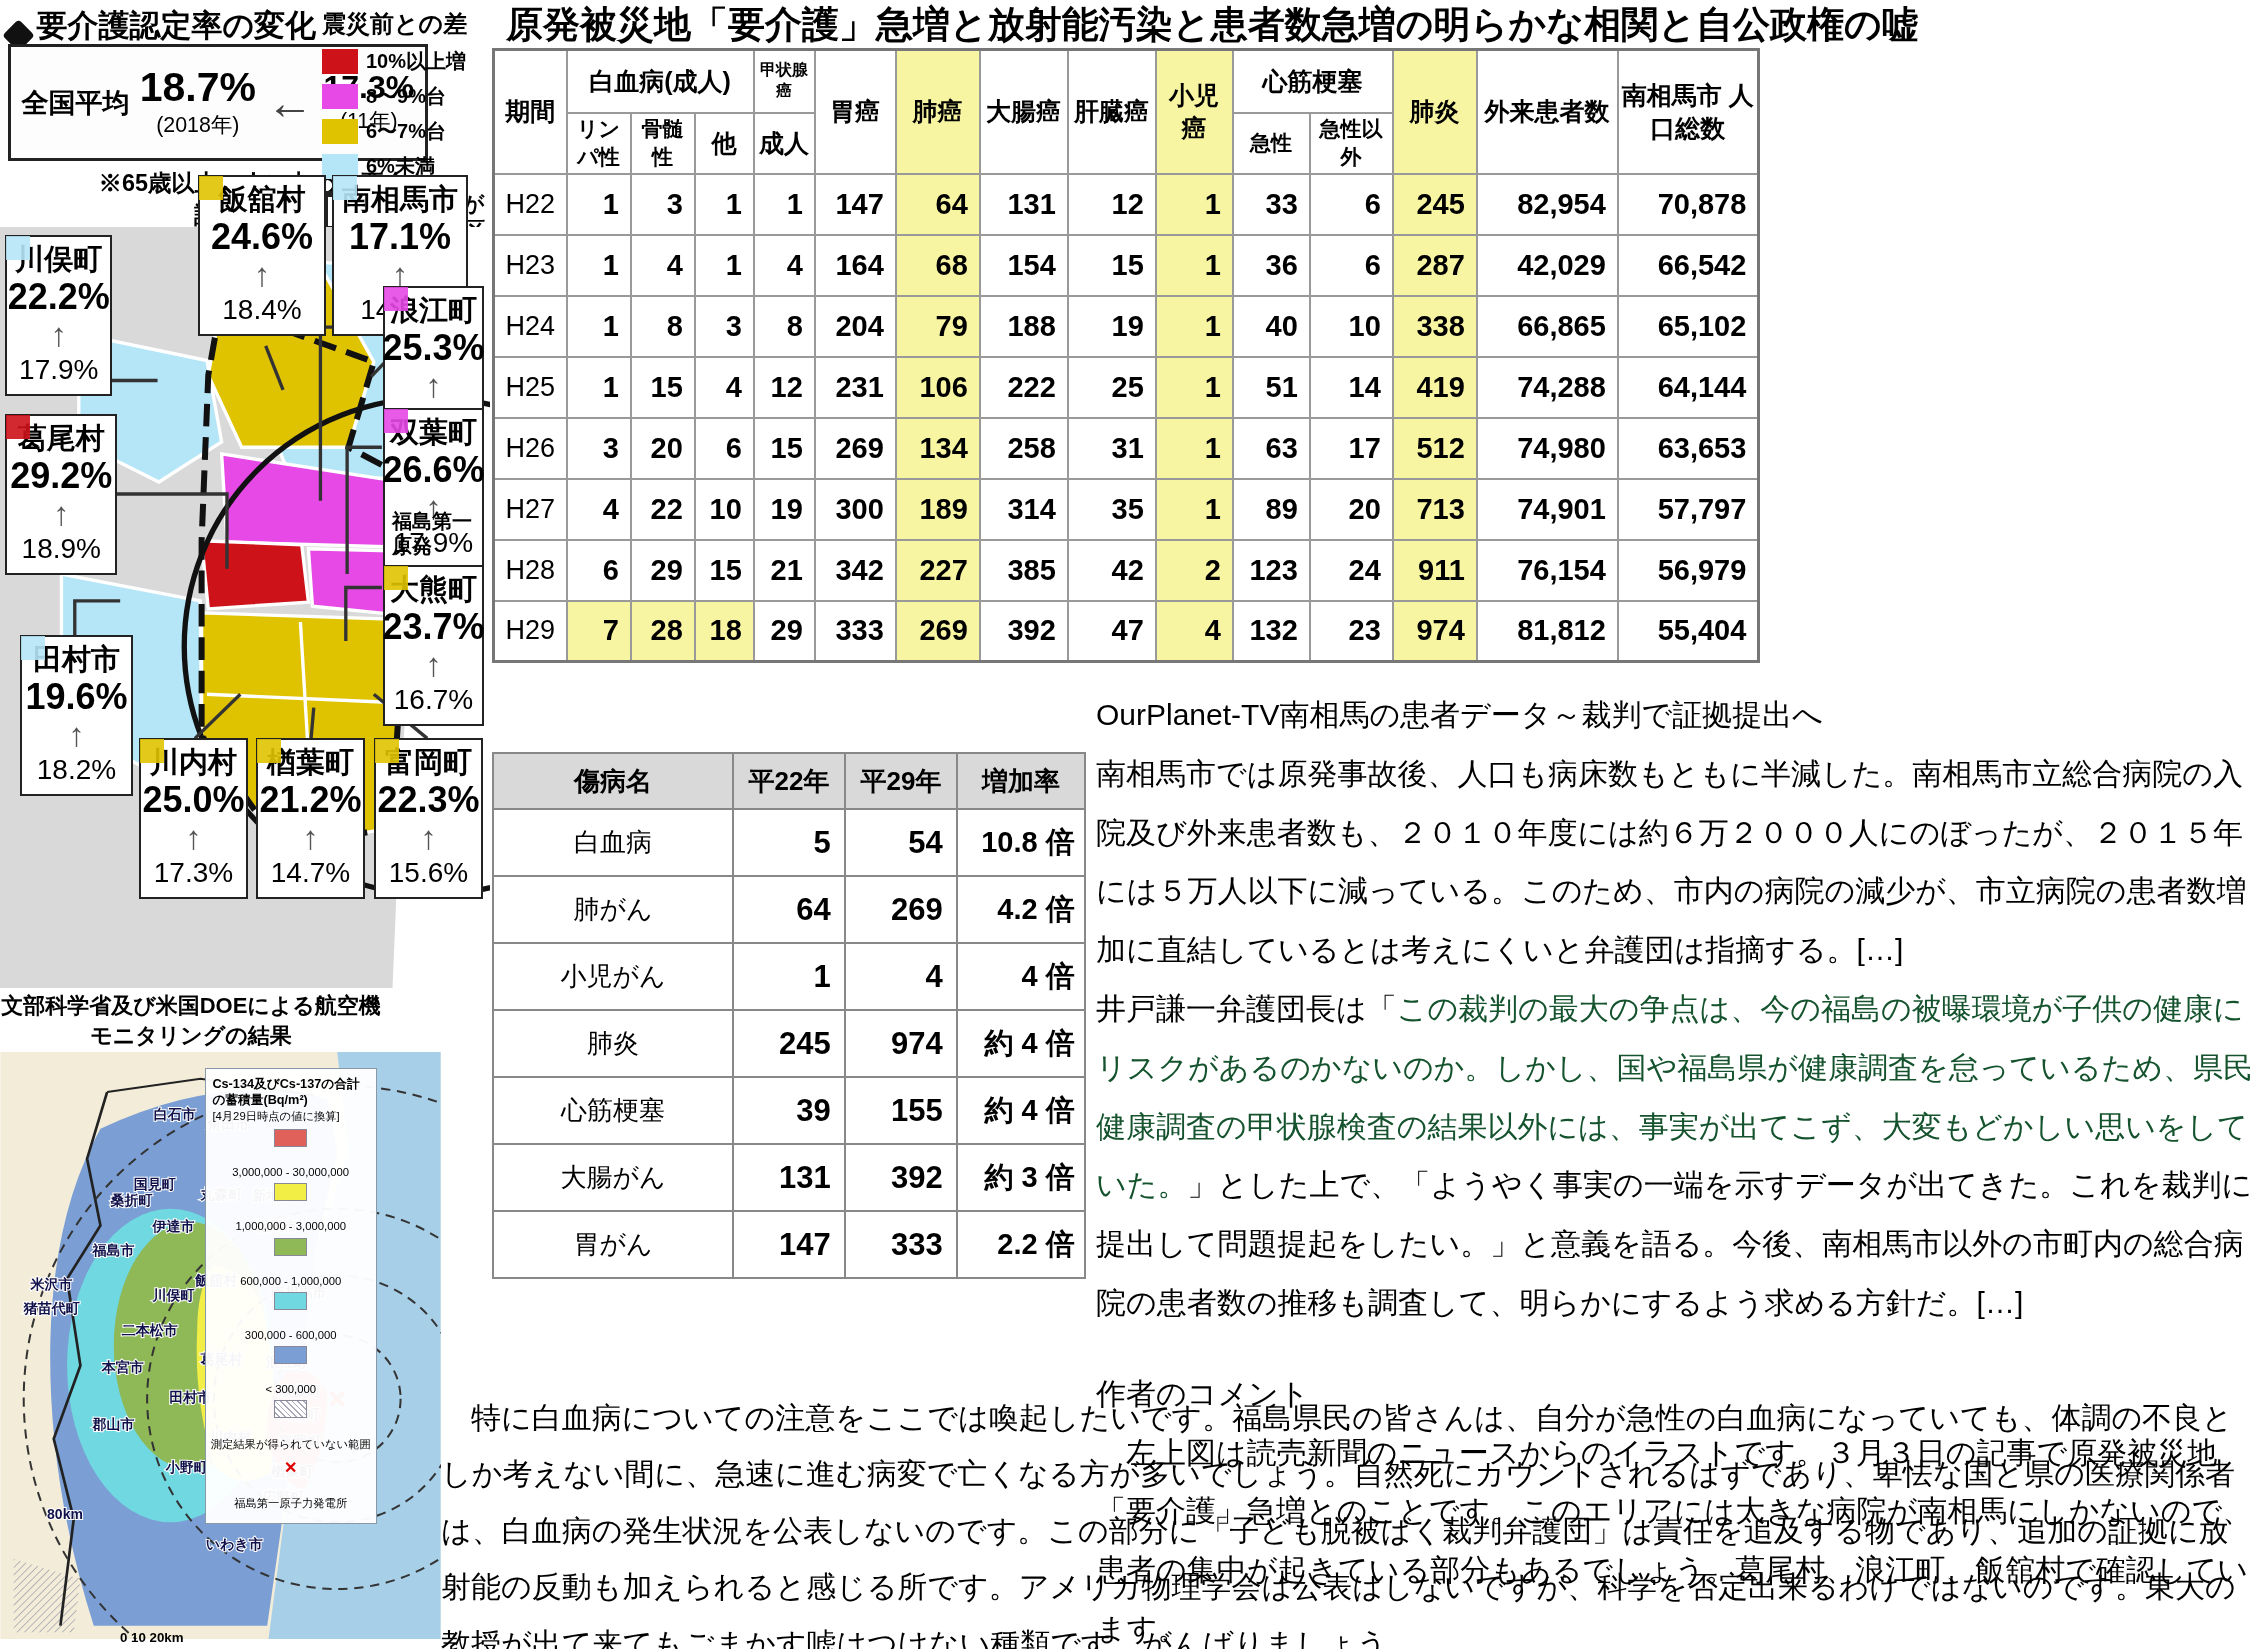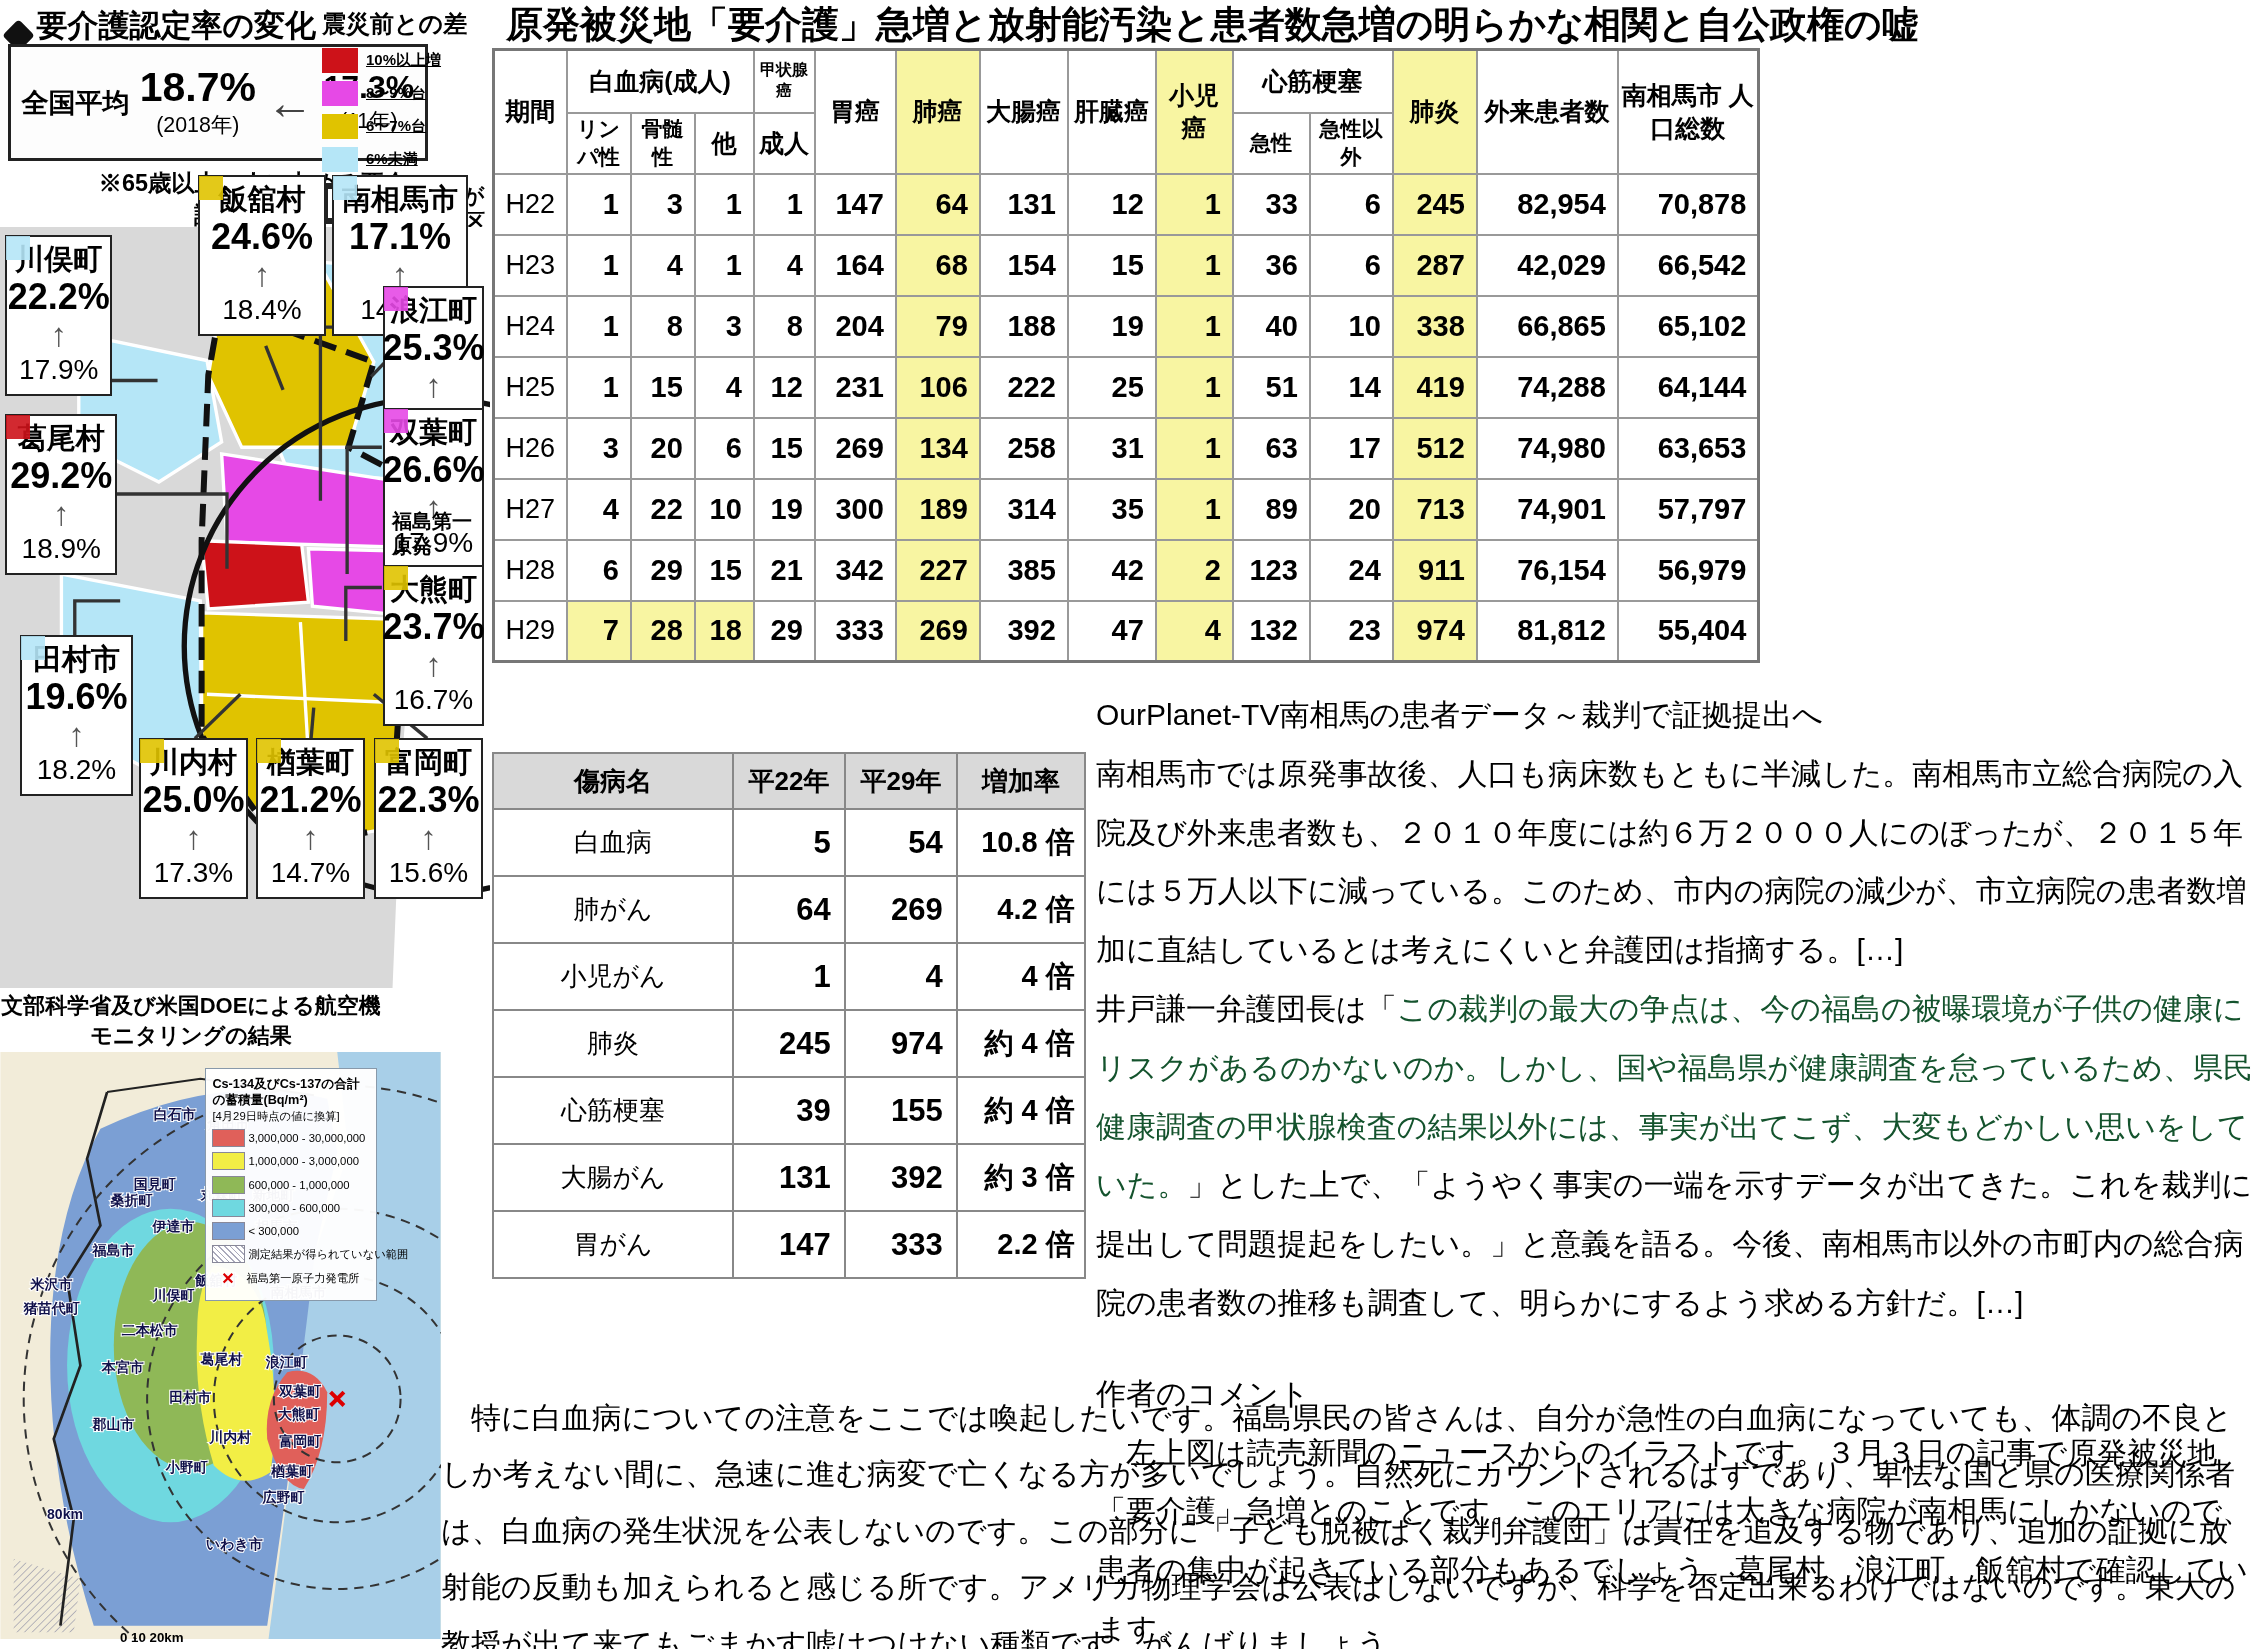--- a/index.html
+++ b/index.html
@@ -17,21 +17,21 @@
   .natl-now{font-size:41px;font-weight:bold;line-height:1.05;}
   .natl-yr{font-size:21.4px;}
   .natl-arrow{font-size:47px;color:#444;font-weight:bold;}
   .natl-before{font-size:32px;font-weight:bold;line-height:1.1;}
   .mp-note{position:absolute;left:93px;top:168px;width:320px;font-size:23.4px;font-weight:bold;text-align:center;line-height:1.35;}
 
   .mp-legend{position:absolute;left:322px;top:8px;width:168px;}
   .mp-legend-title{font-size:24px;font-weight:bold;margin-bottom:8px;}
   .lg-item{display:flex;align-items:center;gap:8px;margin-bottom:8px;}
   .lg-sw{width:36px;height:25px;flex:0 0 auto;}
-  .lg-label{font-size:15px;font-weight:bold;text-decoration:underline;}
+  .lg-label{font-size:20px;font-weight:bold;}
   .lg-zone{display:flex;gap:8px;margin-top:10.7px;}
   .lg-zone-box{width:35px;height:29px;border:6px solid #222;background:#fff;flex:0 0 auto;}
   .lg-zone-label{font-size:21.4px;font-weight:bold;line-height:1.25;}
 
   .map-svg{position:absolute;left:0;top:227px;}
 
   .muni{position:absolute;background:#fff;border:2.7px solid #222;display:flex;flex-direction:column;
         align-items:center;justify-content:center;padding:6.7px 2.7px;box-sizing:border-box;}
   .muni .name{font-size:29px;font-weight:bold;line-height:1.1;white-space:nowrap;}
   .muni .now{font-size:36px;font-weight:bold;line-height:1.15;white-space:nowrap;}
@@ -78,21 +78,21 @@
   
   .rad-panel{position:absolute;left:0px;top:988px;width:382px;height:661px;background:#fff;}
   .rad-cap1{font-size:22px;font-weight:bold;text-align:center;margin-top:2.7px;}
   .rad-cap2{font-size:17.4px;font-weight:bold;text-align:center;margin-top:1.3px;}
   .rad-svg{position:absolute;left:0;top:64px;}
   .place{font-size:21px;fill:#10104a;font-weight:bold;paint-order:stroke;stroke:#ffffff;stroke-width:3px;}
   .rad-legend{position:absolute;right:5.3px;top:80px;width:172px;background:rgba(255,255,255,.96);
               border:0.7px solid #8899aa;padding:6.7px 6.7px;box-sizing:border-box;}
   .rl-title{font-size:12.7px;font-weight:bold;line-height:1.3;}
   .rl-sub{font-size:11.3px;margin-bottom:5.3px;}
-  .rl-row{display:flex;align-items:center;gap:3px;margin-bottom:5.3px;}
+  .rl-row{display:flex;align-items:center;gap:19px;margin-bottom:5.3px;flex-direction:column;}
   .rl-sw{width:31px;height:16px;flex:0 0 auto;border:0.7px solid #889;}
   .rl-label{font-size:11.3px;white-space:nowrap;}
   .rl-hatch{background:repeating-linear-gradient(45deg,#fff 0 2.7px,#aab 2.7px 4px);}
   .rl-x{width:31px;text-align:center;color:#d00;font-size:16px;font-weight:bold;flex:0 0 auto;}
   .rad-scale{position:absolute;left:120px;bottom:4px;font-size:13.3px;font-weight:bold;}
 </style>
 </head>
 <body>
 
 <div class="page">

